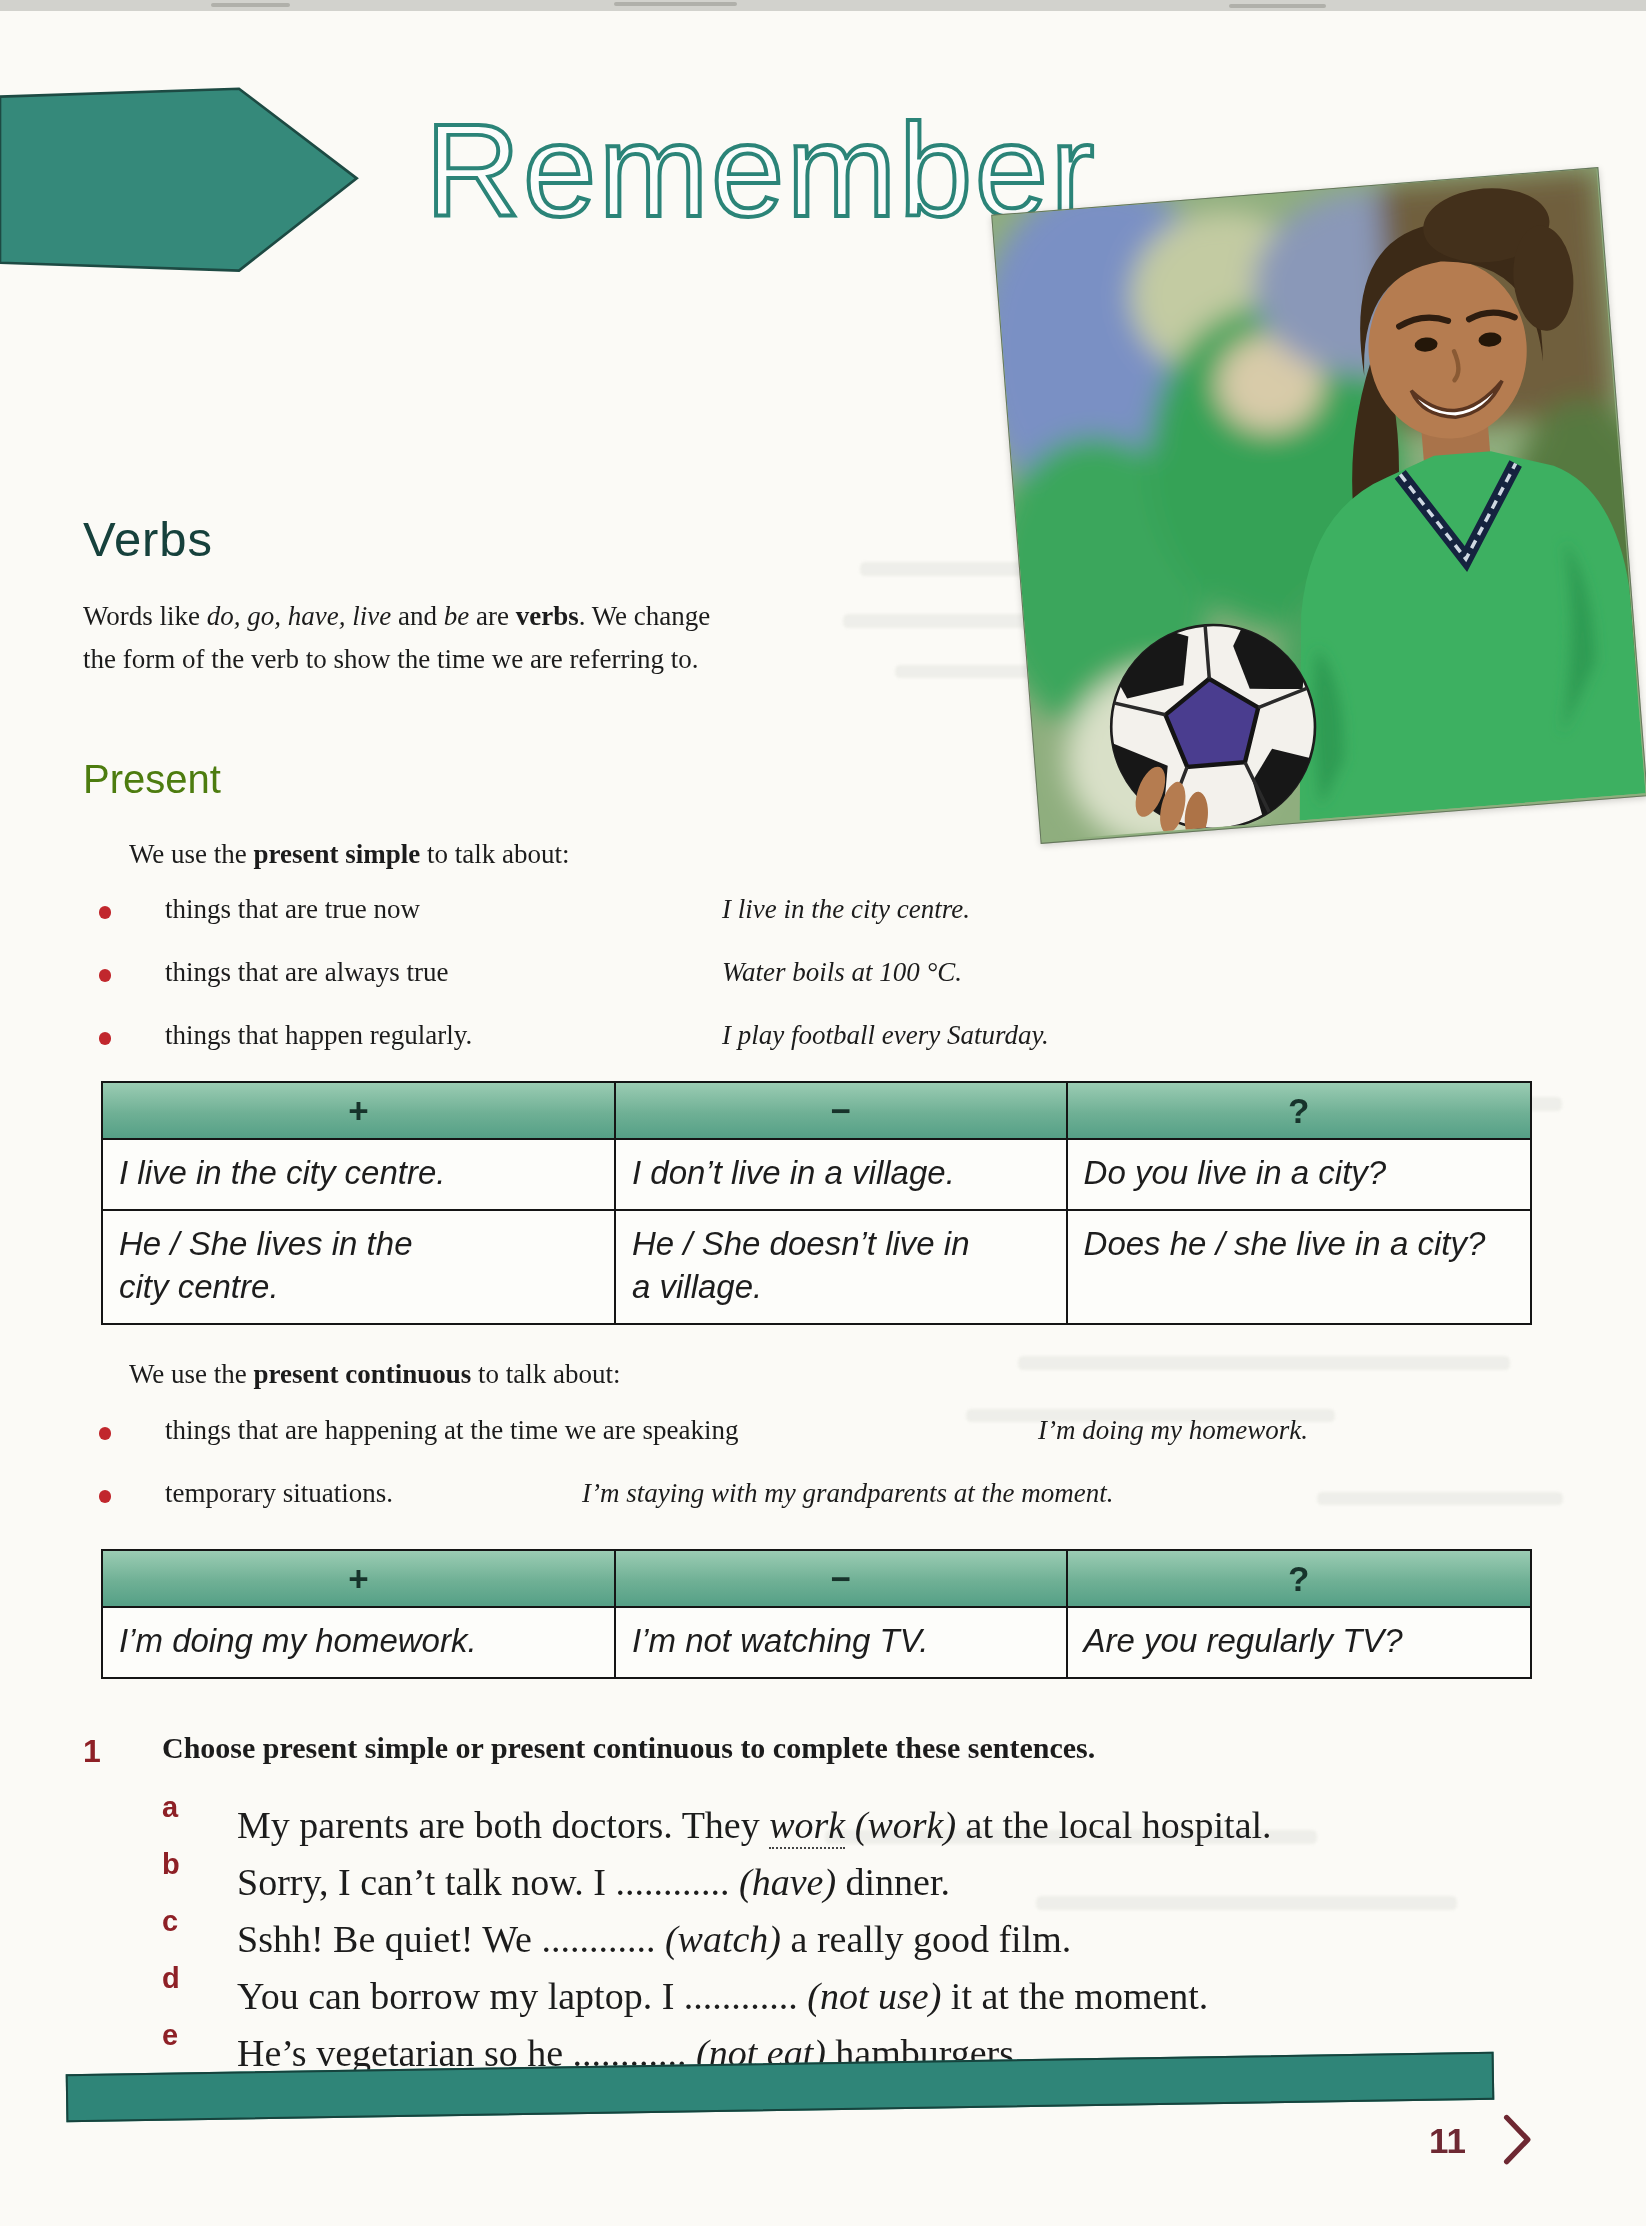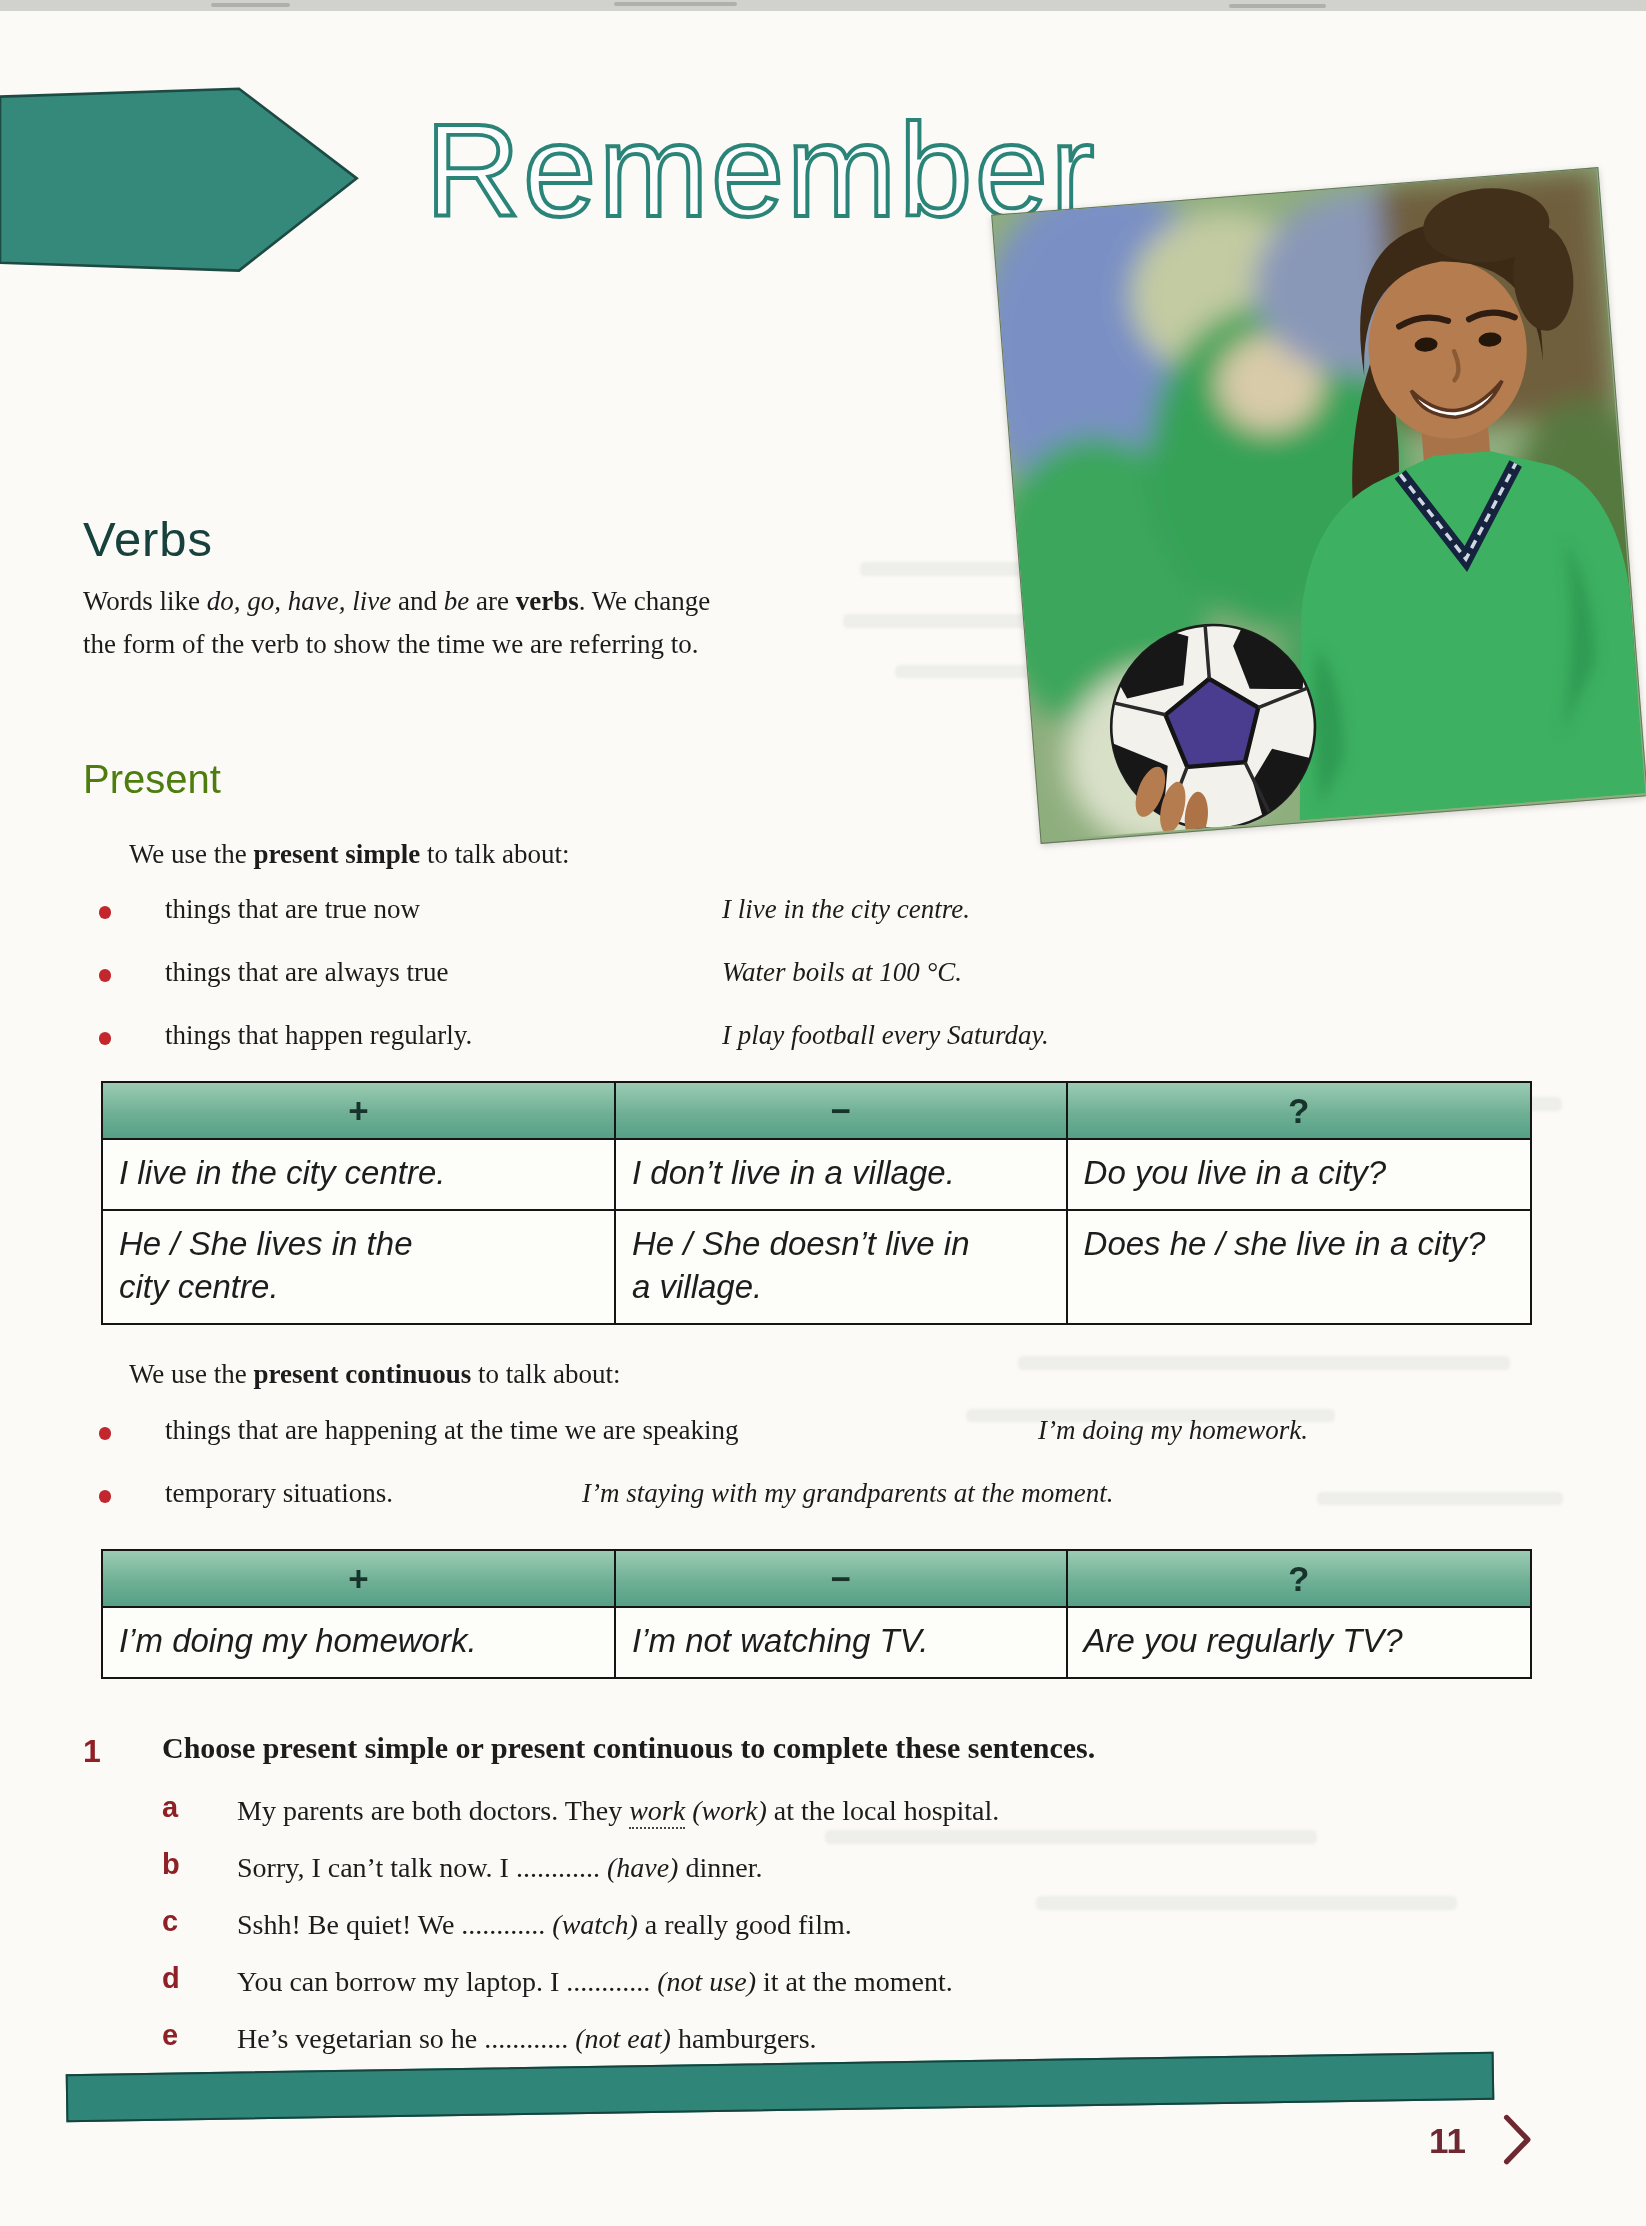--- a/index.html
+++ b/index.html
@@ -22,21 +22,21 @@
   #title-svg{left:420px;top:77px;}
   #title-svg text{
     font-family:"Liberation Sans", sans-serif;
     font-size:150px;letter-spacing:3px;
     fill:#fcfdfc;stroke:#2b8478;stroke-width:4.5px;
   }
 
   #intro{left:83px;top:372px;width:629px;font-size:27px;line-height:1.6;}
 
   #verbs-heading{left:83px;top:511px;font-size:49px;font-weight:500;color:#16413c;letter-spacing:0.9px;}
-  #verbs-paragraph{left:83px;top:580px;width:641px;font-size:27px;line-height:1.6;}
+  #verbs-paragraph{left:83px;top:595px;width:641px;font-size:27px;line-height:1.6;}
 
   #present-heading{left:83px;top:757px;font-size:40px;font-weight:500;color:#4d7c0f;}
 
   .intro-line{font-size:27px;margin-left:46px;}
   #ps-intro{left:83px;top:839px;width:790px;}
   #pc-intro{left:83px;top:1359px;width:878px;}
 
   .seg-i{font-style:italic;}
   .seg-b{font-weight:bold;}
 
@@ -70,21 +70,21 @@
   }
   #table1 tr.r0 td{height:40px;}
   #table2 tr.r0 td{height:40px;}
 
   
   #ex-number{left:83px;top:1733px;font-size:32px;font-weight:bold;color:#8e2026;font-family:"Liberation Sans", sans-serif;}
   #ex-instruction{left:162px;top:1731px;font-size:30px;font-weight:bold;width:1317px;}
   #ex-items{left:162px;top:1787px;width:1404px;}
   .ex-row{position:relative;height:57px;}
   .ex-label{position:absolute;left:0;top:3.5px;font-family:"Liberation Sans", sans-serif;font-weight:bold;font-size:29px;color:#8e2026;}
-  .ex-sentence{position:absolute;left:75px;top:8px;font-size:28px;white-space:nowrap;}
+  .ex-sentence{position:absolute;left:75px;top:16px;font-size:38px;white-space:nowrap;}
   .ex-answer{font-style:italic;border-bottom:2.6px dotted #444;padding-bottom:0.9px;}
   .ex-verb{font-style:italic;}
 
   
   #bottom-bar{left:66px;top:2063px;width:1424px;height:44px;background:#2f8578;
     border:2.6px solid #16433d;transform:rotate(-0.9deg);}
   #page-number{left:1429px;top:2121px;font-size:35px;font-weight:bold;color:#6e2832;font-family:"Liberation Sans", sans-serif;}
   #chevron-svg{left:1503px;top:2114px;}
 
   

